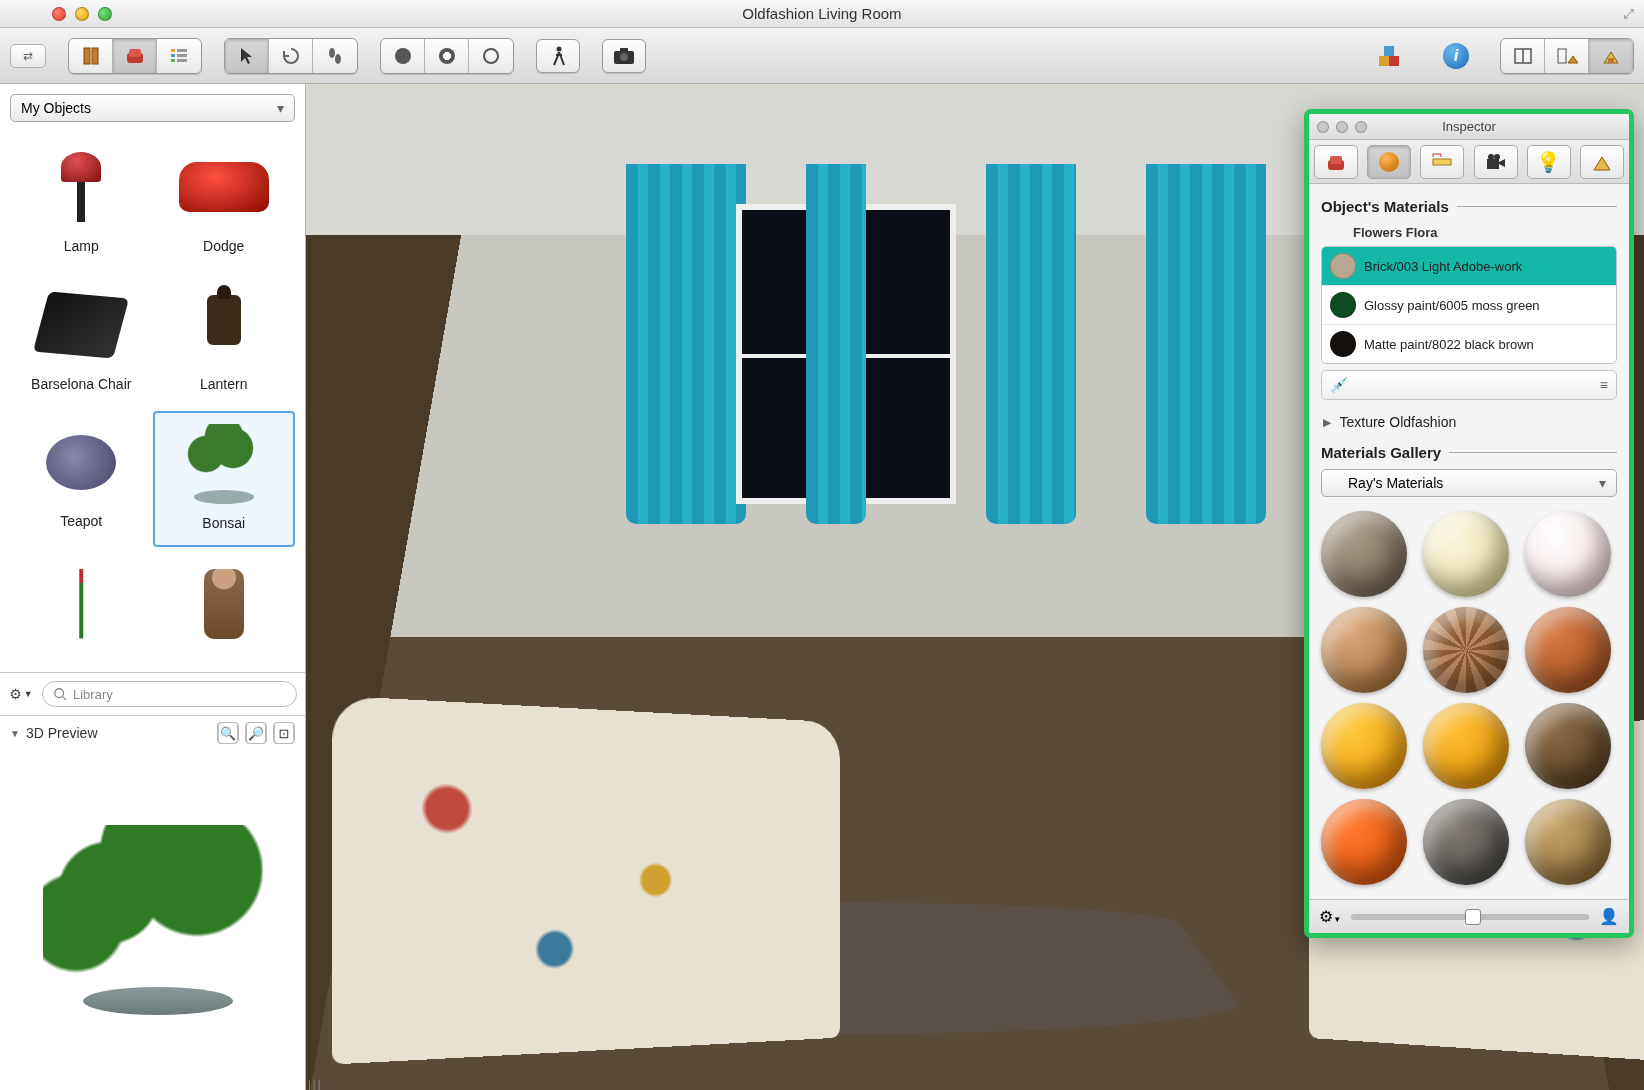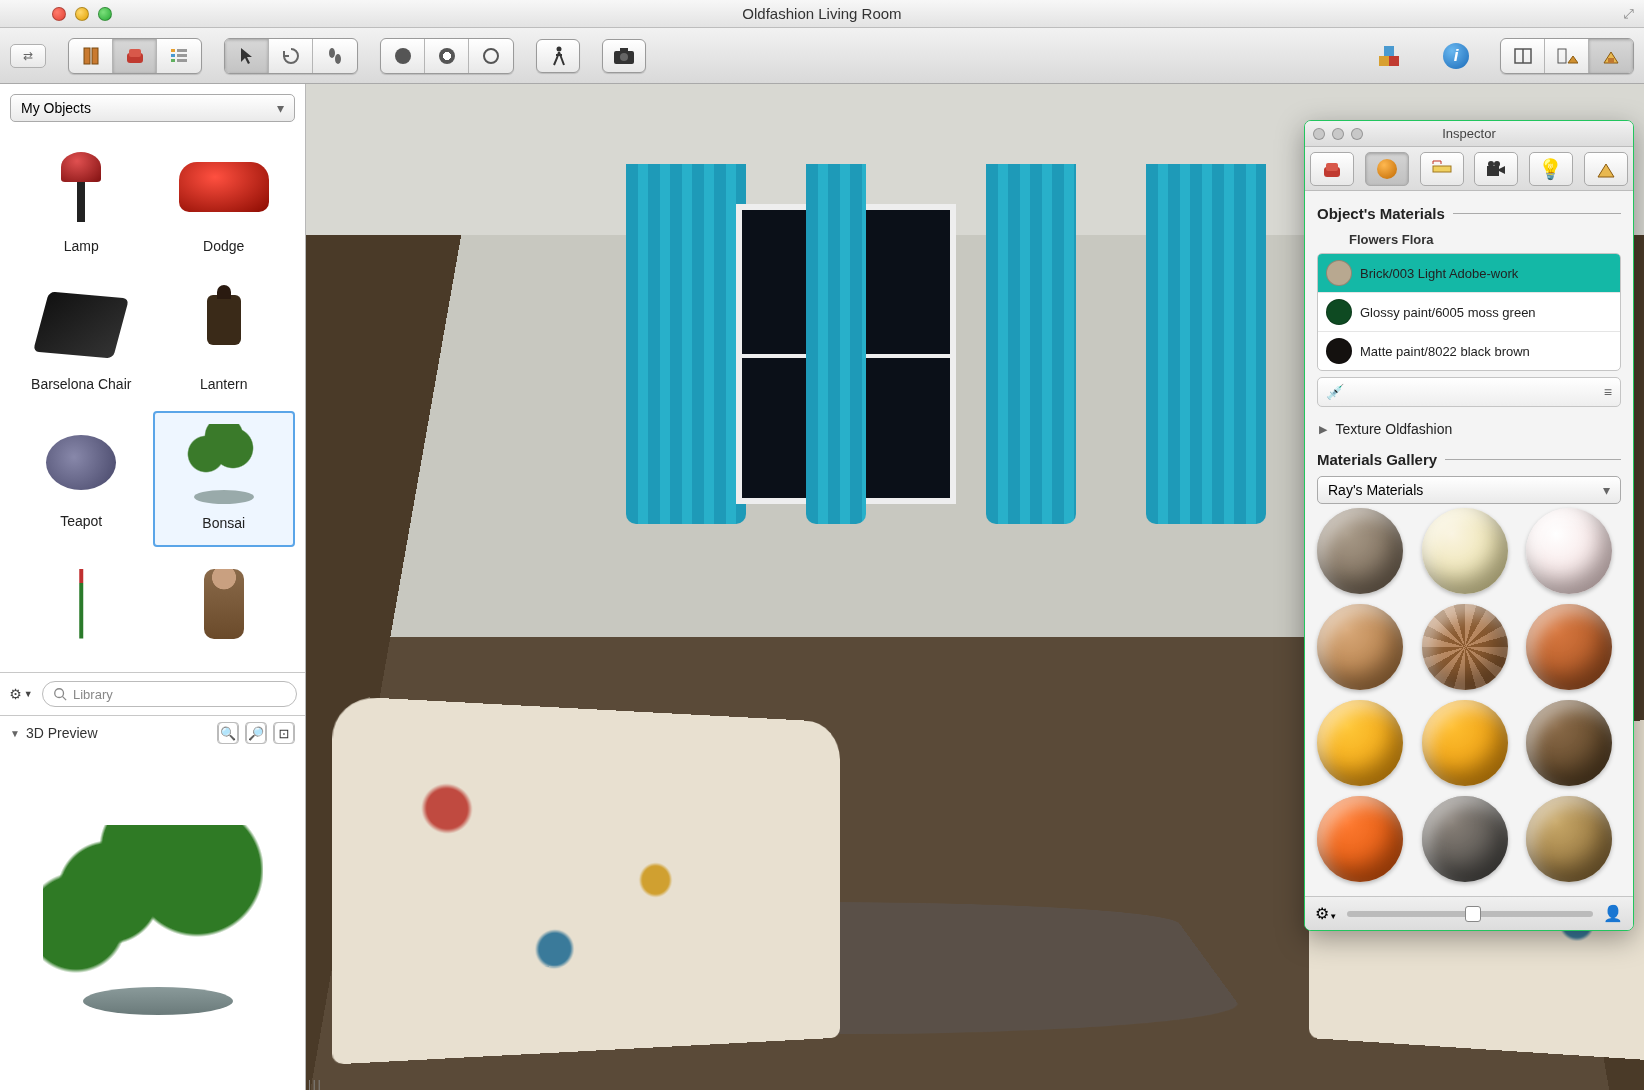--- a/index.html
+++ b/index.html
@@ -82,21 +82,21 @@
 .window{position:absolute;top:120px;width:220px;height:300px;background:#0b1018;border:6px solid #eee;left:430px;}
 .window::before,.window::after{content:"";position:absolute;background:#eee;}
 .window::before{left:50%;top:0;width:4px;height:100%;}
 .window::after{top:50%;left:0;height:4px;width:100%;}
 .sofa{position:absolute;bottom:40px;left:40px;width:520px;height:340px;background:radial-gradient(circle at 20% 30%,#c04a40 4%,transparent 5%),radial-gradient(circle at 60% 50%,#d0a030 4%,transparent 5%),radial-gradient(circle at 40% 70%,#3a7a9a 4%,transparent 5%),#e8e0d0;border-radius:40px 40px 10px 10px;transform:perspective(800px) rotateY(14deg);}
 .sofa2{position:absolute;bottom:40px;right:-60px;width:420px;height:320px;background:radial-gradient(circle at 30% 40%,#c04a40 4%,transparent 5%),radial-gradient(circle at 70% 60%,#3a7a9a 4%,transparent 5%),#e8e0d0;border-radius:40px 40px 10px 10px;transform:perspective(800px) rotateY(-18deg);}
 .rug{position:absolute;bottom:0;left:140px;width:760px;height:260px;background:#5a5048;border-radius:50%/20%;transform:perspective(900px) rotateX(60deg);}
 .handle{position:absolute;bottom:0;left:2px;color:#888;font-size:11px;letter-spacing:2px;}
 
 
-.inspector { position:absolute; right:10px; top:120px; width:330px; background:#f4f4f4; border:1px solid #22c55e; border-radius:7px; box-shadow:0 8px 28px rgba(0,0,0,.35); overflow:hidden;}
+.inspector { position:absolute; right:10px; top:109px; width:330px; background:#f4f4f4; border:5px solid #22c55e; border-radius:7px; box-shadow:0 8px 28px rgba(0,0,0,.35); overflow:hidden;}
 .insp-title{height:26px;background:linear-gradient(#f2f2f2,#dcdcdc);display:flex;align-items:center;border-bottom:1px solid #bbb;position:relative;}
 .insp-title .traffic{padding-left:8px;gap:7px;}
 .insp-title .tlight{width:12px;height:12px;}
 .insp-title .t{position:absolute;left:0;right:0;text-align:center;font-size:13px;color:#444;}
 .insp-tabs{height:44px;background:linear-gradient(#eee,#dcdcdc);display:flex;align-items:center;justify-content:space-around;border-bottom:1px solid #bbb;}
 .insp-tab{width:44px;height:34px;border:1px solid #aaa;border-radius:5px;background:linear-gradient(#fff,#e8e8e8);display:flex;align-items:center;justify-content:center;font-size:18px;cursor:pointer;}
 .insp-tab.active{background:linear-gradient(#d4d4d4,#c0c0c0);box-shadow:inset 0 1px 3px rgba(0,0,0,.25);}
 
 .insp-body{padding:10px 12px 6px;}
 .sect-head{font-size:15px;font-weight:bold;color:#222;display:flex;align-items:center;gap:8px;margin:4px 0 8px;}
@@ -107,21 +107,21 @@
 .mat-row:last-child{border-bottom:none;}
 .mat-row.sel{background:#14b8a6;}
 .swatch{width:26px;height:26px;border-radius:50%;flex-shrink:0;border:1px solid rgba(0,0,0,.2);}
 .picker-row{display:flex;align-items:center;gap:8px;margin-top:6px;border:1px solid #c5c5c5;border-radius:5px;background:linear-gradient(#fff,#eee);height:30px;padding:0 8px;}
 .picker-row .eyedrop{font-size:15px;}
 .picker-row .menu{margin-left:auto;font-size:14px;color:#666;}
 
 .disclose{display:flex;align-items:center;gap:8px;font-size:14px;color:#222;padding:14px 2px 10px;cursor:pointer;}
 .tri{font-size:11px;color:#666;}
 
-.gal-dd{height:28px;border:1px solid #aaa;border-radius:5px;background:linear-gradient(#fff,#eaeaea);display:flex;align-items:center;padding:0 10px;font-size:14px;cursor:pointer;position:relative;}
+.gal-dd{height:28px;border:1px solid #aaa;border-radius:5px;background:linear-gradient(#fff,#eaeaea);display:flex;align-items:center;padding:0 26px;font-size:14px;cursor:pointer;position:relative;margin-bottom:10px;}
 .gal-dd::after{content:"▾";position:absolute;right:10px;color:#666;}
 .gal-grid{display:grid;grid-template-columns:repeat(3,1fr);gap:10px;padding:4px 0 8px;}
 .ball{width:86px;height:86px;border-radius:50%;box-shadow:inset -10px -14px 20px rgba(0,0,0,.35), inset 8px 10px 16px rgba(255,255,255,.5), 0 2px 4px rgba(0,0,0,.25);cursor:pointer;}
 .b0{background:radial-gradient(circle at 35% 30%,#a89a88,#6a5a48);}
 .b1{background:radial-gradient(circle at 35% 30%,#faf4e0,#e4d890);}
 .b2{background:radial-gradient(circle at 35% 30%,#fff,#f0d0d0);}
 .b3{background:radial-gradient(circle at 35% 30%,#d8a878,#a06830);}
 .b4{background:repeating-conic-gradient(#b88860 0 15deg,#8a5a30 15deg 30deg);border-radius:50%;}
 .b5{background:radial-gradient(circle at 35% 30%,#d87840,#9a4818);}
 .b6{background:radial-gradient(circle at 35% 30%,#ffc838,#e89000);}

